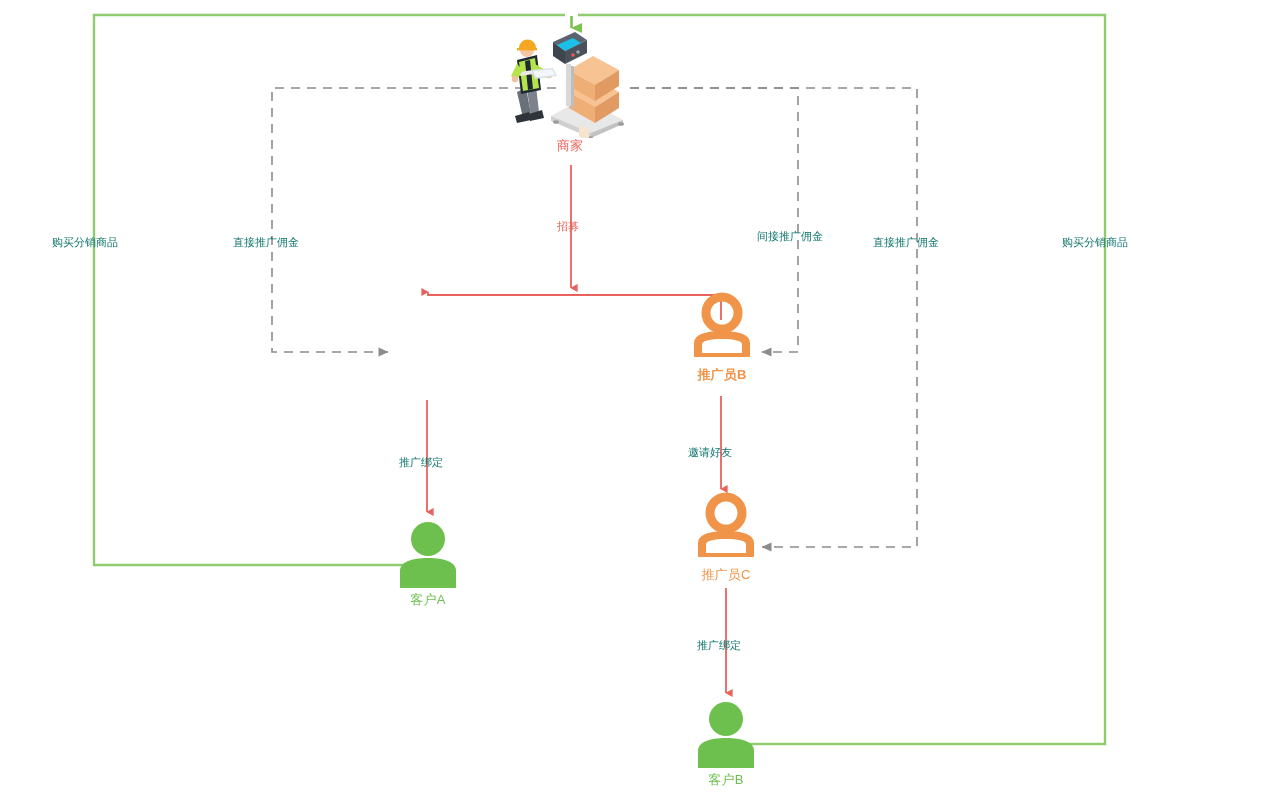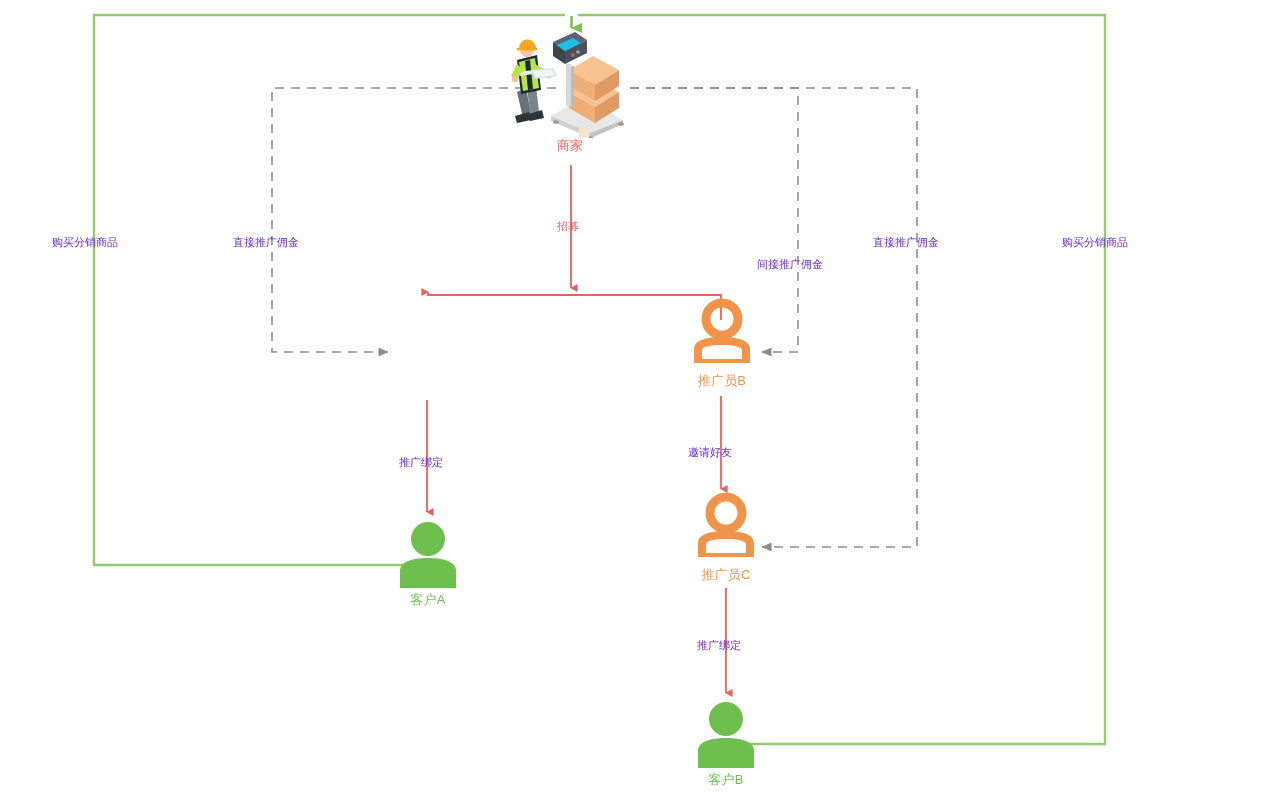--- a/index.html
+++ b/index.html
@@ -39,21 +39,21 @@
   .label-promoter { color: #ef9448; }
   .label-customer { color: #6ec04e; }
   .edge-label {
     position: absolute;
     font-size: 11px;
     line-height: 16px;
     white-space: nowrap;
     color: #3d3d3d;
   }
   .edge-label.red { color: #e8635c; }
-  .edge-label.gray { color: #6d28d9; }
+  .edge-label.gray { color: #0f766e; }
   .person-svg { display: block; }
   .merchant-art { display: block; }
 </style>
 </head>
 <body>
 
 <div id="canvas">
 
   <svg id="wires" viewBox="0 0 1270 793">
     <defs>
@@ -161,21 +161,21 @@
       <polygon points="38,43 57,41.5 60,47 41,49" fill="#f3f7fb"></polygon>
 
       <circle cx="32" cy="22" r="7" fill="#f3c6a4"></circle>
       <path d="M24,20 a8.5,8.5 0 0 1 17,0 z" fill="#f5a623"></path>
       <path d="M22,20 l20,0 l0,2.4 l-20,0 z" fill="#f5a623"></path>
     </svg>
     <div class="node-label label-merchant">商家</div>
   </div>
 
 
-  <div class="node" style="left:682px; top:297px; width:80px;">
+  <div class="node" style="left:682px; top:291px; width:80px;font-weight:bold;">
     <svg class="person-svg" width="80" height="76" viewBox="0 0 80 76" style="margin:0 auto;">
       <circle cx="40" cy="22" r="16" fill="none" stroke="#ef9448" stroke-width="9"></circle>
       <path d="M12,66 L12,52 C12,44 22,40 40,40 C58,40 68,44 68,52 L68,66 Z" fill="#ef9448"></path>
       <path d="M20,62 L20,53 C20,50 28,48 40,48 C52,48 60,50 60,53 L60,62 Z" fill="#ffffff"></path>
     </svg>
     <div class="node-label label-promoter">推广员B</div>
   </div>
 
   <div class="node" style="left:686px; top:491px; width:80px;">
     <svg class="person-svg" width="80" height="76" viewBox="0 0 80 76" style="margin:0 auto;">
@@ -207,19 +207,19 @@
   <div class="edge-label gray" style="left:399px; top:454px;">推广绑定</div>
 
   <div class="edge-label gray" style="left:688px; top:444px;">邀请好友</div>
 
   <div class="edge-label gray" style="left:697px; top:637px;">推广绑定</div>
 
   <div class="edge-label gray" style="left:52px; top:234px;">购买分销商品</div>
 
   <div class="edge-label gray" style="left:233px; top:234px;">直接推广佣金</div>
 
-  <div class="edge-label gray" style="left:757px; top:256px;">间接推广佣金</div>
+  <div class="edge-label gray" style="left:757px; top:228px;">间接推广佣金</div>
 
   <div class="edge-label gray" style="left:873px; top:234px;">直接推广佣金</div>
 
   <div class="edge-label gray" style="left:1062px; top:234px;">购买分销商品</div>
 
 </div>
 
 </body></html>

